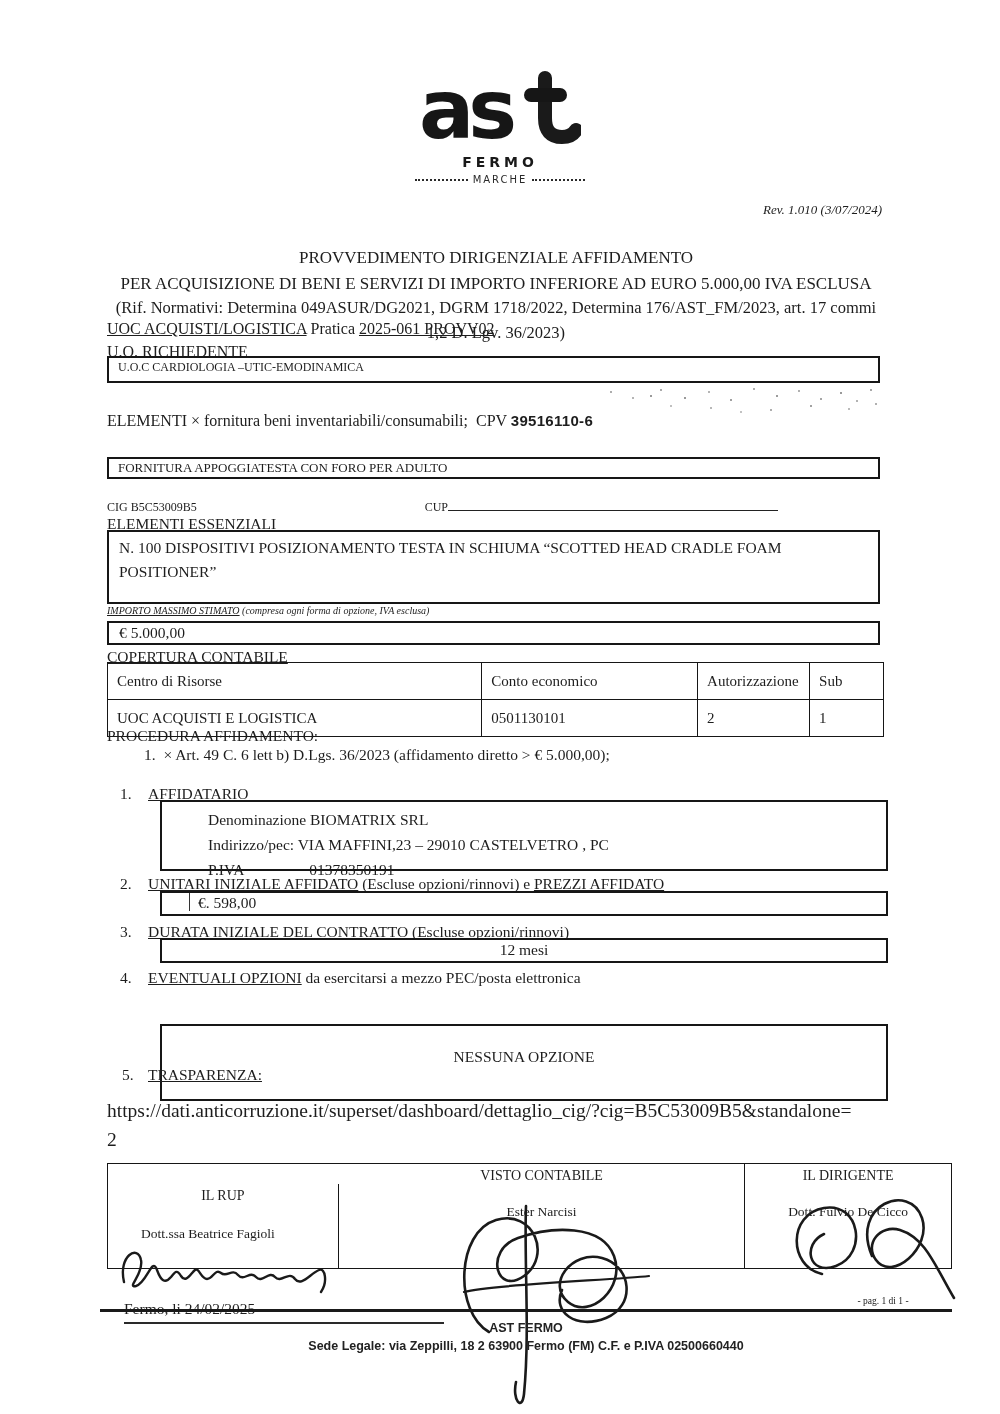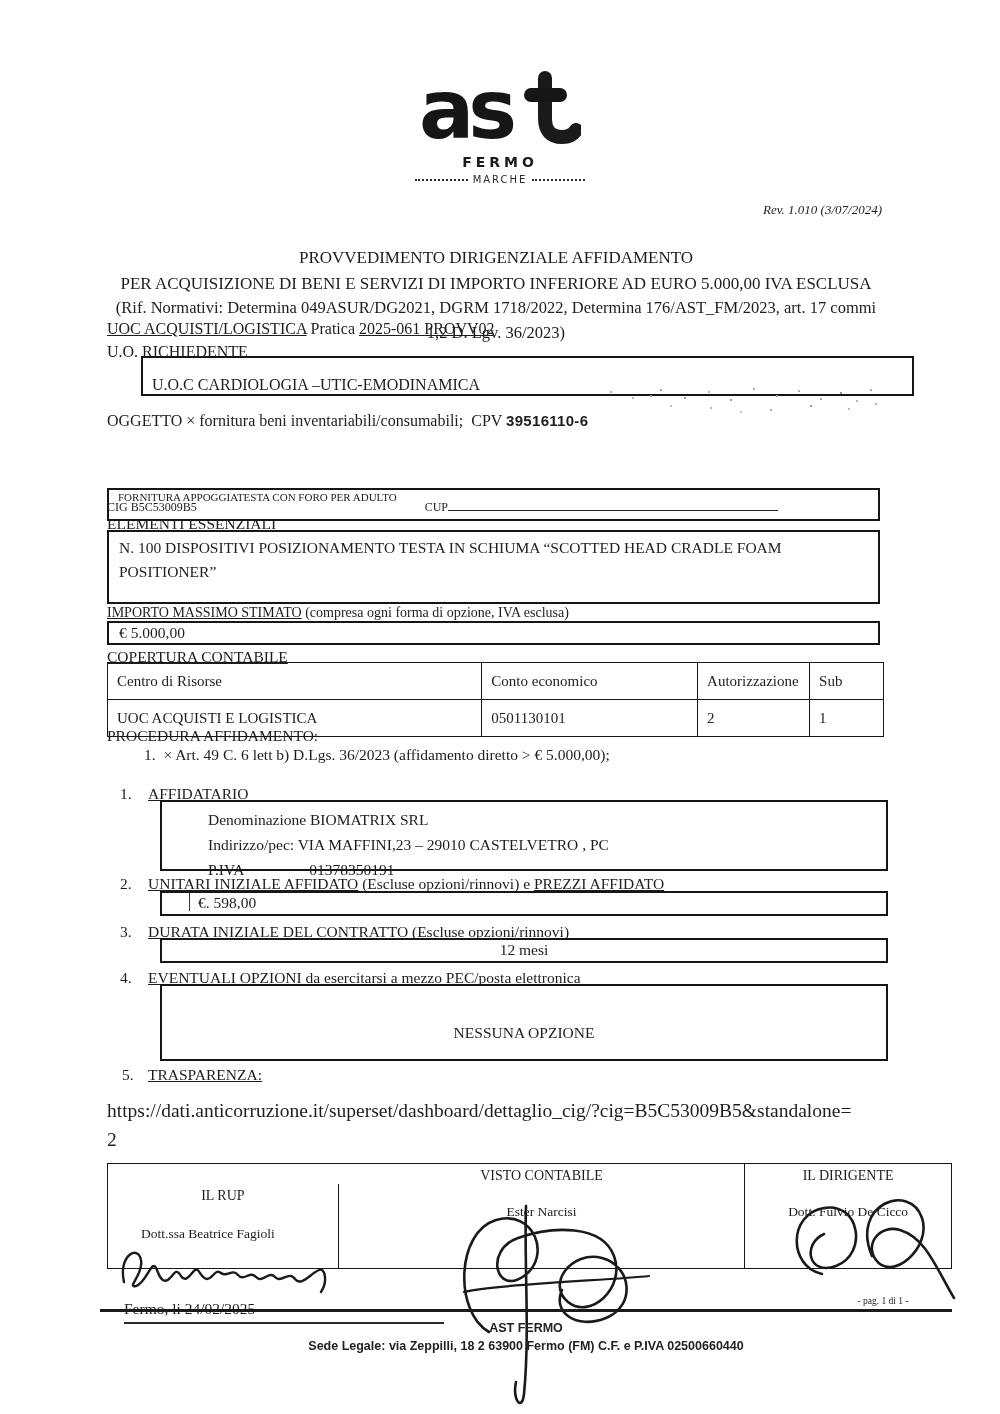--- a/index.html
+++ b/index.html
@@ -23,40 +23,40 @@
 
   .title-block { top:221px; left:110px; width:772px; text-align:center; line-height:1.5;margin-top:24px; }
   .title-l1, .title-l2 { font-size:17px; }
   .title-l3 { font-size:16.5px; }
 
   .uoc-line { top:320px; left:107px; font-size:16px; }
   .u { text-decoration:underline; }
   .uo-label { top:343px; left:107px; font-size:16px; }
 
   .boxed { border:2px solid #161616; background:#fff; }
-  .box-uo { top:356px; left:107px; width:773px; height:27px; padding:18px 9px; font-size:16px;margin-left:34px; }
+  .box-uo { top:356px; left:107px; width:773px; height:27px; padding:2px 9px; font-size:12px; }
 
   .oggetto { top:412px; left:107px; font-size:16px; }
   .cpv-val { font-family:"Liberation Sans", sans-serif; font-weight:bold; font-size:15px; letter-spacing:.3px; }
 
   .speckles { top:395px; left:650px; width:2px; height:2px; background:#9a9a9a;
     box-shadow: 10px -6px 0 #aaa, 34px 2px 0 #999, 58px -4px 0 #b5b5b5, 80px 4px 0 #a0a0a0,
       103px -7px 0 #adadad, 126px 0 0 #9c9c9c, 148px -5px 0 #b0b0b0, 170px 3px 0 #a6a6a6,
       190px -3px 0 #999, 206px 5px 0 #b3b3b3, 60px 12px 0 #b8b8b8, 120px 14px 0 #aeaeae,
       160px 10px 0 #a2a2a2, 198px 13px 0 #bbb, 20px 10px 0 #c0c0c0, -18px 2px 0 #b5b5b5,
       -40px -4px 0 #adadad, 220px -6px 0 #a8a8a8, 225px 8px 0 #b0b0b0, 90px 16px 0 #c2c2c2; }
 
-  .box-fornitura { top:488px; left:107px; width:773px; height:33px; padding:1px 9px; font-size:11px; }
+  .box-fornitura { top:457px; left:107px; width:773px; height:22px; padding:1px 9px; font-size:13px; }
   .cig-line { top:497px; left:107px; width:773px; font-size:12px; }
   .cup-label { margin-left:225px; }
   .cup-line { display:inline-block; width:330px; border-bottom:1.6px solid #222; height:14px; }
   .elementi-label { top:515px; left:107px; font-size:15.5px; }
   .box-elementi { top:530px; left:107px; width:773px; height:74px; padding:4px 10px; font-size:15.5px; line-height:1.55; }
 
-  .importo-label { top:605px; left:107px; font-size:14px; }
+  .importo-label { top:605px; left:107px; font-size:10px;font-style:italic; }
   .box-importo { top:621px; left:107px; width:773px; height:24px; padding:1px 10px; font-size:15.5px; }
   .copertura-label { top:648px; left:107px; font-size:15.5px; }
 
   .cop-table { top:662px; left:107px; width:777px; border-collapse:collapse; font-size:15px; }
   .cop-table td { border:1.7px solid #161616; padding:1px 9px; height:37px; }
   .cop-table .c1 { width:375px; } .cop-table .c2 { width:216px; }
   .cop-table .c3 { width:112px; } .cop-table .c4 { width:74px; }
 
   .procedura-label { top:727px; left:107px; font-size:15.5px; }
   .procedura-item { top:746px; left:144px; font-size:15.5px; }
@@ -64,21 +64,21 @@
   .item-row { font-size:15.5px; }
   .item-num { position:absolute; left:120px; width:24px; }
   .item-title { position:absolute; left:148px; width:740px; }
   .i1 { top:785px; } .i2 { top:875px; } .i3 { top:923px; } .i4 { top:969px; } .i5 { top:1066px; }
   .i5 .item-num { left:122px; }
 
   .box-affidatario { top:800px; left:160px; width:728px; height:71px; padding:5px 10px 0 46px; line-height:1.62; font-size:15.5px; }
   .box-importo2 { top:891px; left:160px; width:728px; height:25px; padding:1px 10px 0 36px; font-size:15.5px; }
   .box-importo2 .tick { position:absolute; left:27px; top:0; height:18px; border-left:1.5px solid #333; }
   .box-durata { top:938px; left:160px; width:728px; height:25px; text-align:center; padding-top:1px; font-size:15.5px; }
-  .box-opzioni { top:984px; left:160px; width:728px; height:77px; text-align:center; padding-top:38px; font-size:15.5px; }
+  .box-opzioni { top:1024px; left:160px; width:728px; height:77px; text-align:center; padding-top:22px; font-size:15.5px; }
 
   .url-block { top:1096px; left:107px; width:786px; font-size:19.5px; line-height:1.5; word-break:break-all; }
 
   .sig-table { top:1163px; left:107px; width:845px; height:106px; display:flex; border:1.7px solid #161616; }
   .sig-col { position:relative; border-right:1.7px solid #161616; }
   .sig-col:last-child { border-right:none; }
   .sig-c1 { width:231px;margin-top:20px; } .sig-c2 { width:407px; } .sig-c3 { width:206px; }
   .sig-header { text-align:center; padding-top:4px; font-size:14px; }
   .sig-name { position:absolute; font-size:13.5px; white-space:nowrap; }
   .name1 { top:42px; left:33px; }
@@ -127,21 +127,21 @@
   <div class="abs uoc-line">
     <span class="u">UOC ACQUISTI/LOGISTICA</span>
     <span>Pratica</span>
     <span class="u">2025-061 PROVV02</span>
   </div>
 
   <div class="abs uo-label">U.O. RICHIEDENTE</div>
   <div class="abs boxed box-uo">U.O.C CARDIOLOGIA –UTIC-EMODINAMICA</div>
 
   <div class="abs oggetto">
-    <span>OGGETTO</span>
+    <span>ELEMENTI</span>
     <span>×</span>
     <span>fornitura beni inventariabili/consumabili;</span>&nbsp;
     <span>CPV</span>
     <span class="cpv-val">39516110-6</span>
   </div>
   <div class="abs speckles"></div>
 
   <div class="abs boxed box-fornitura">FORNITURA APPOGGIATESTA CON FORO PER ADULTO</div>
   <div class="abs cig-line">
     <span>CIG</span>

